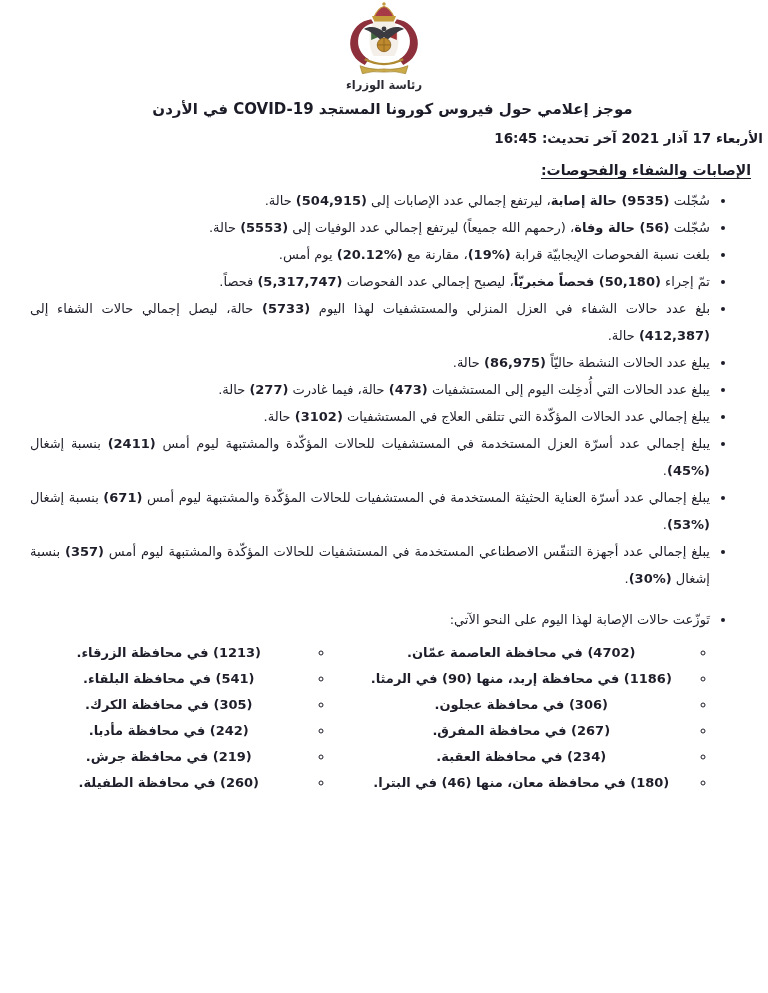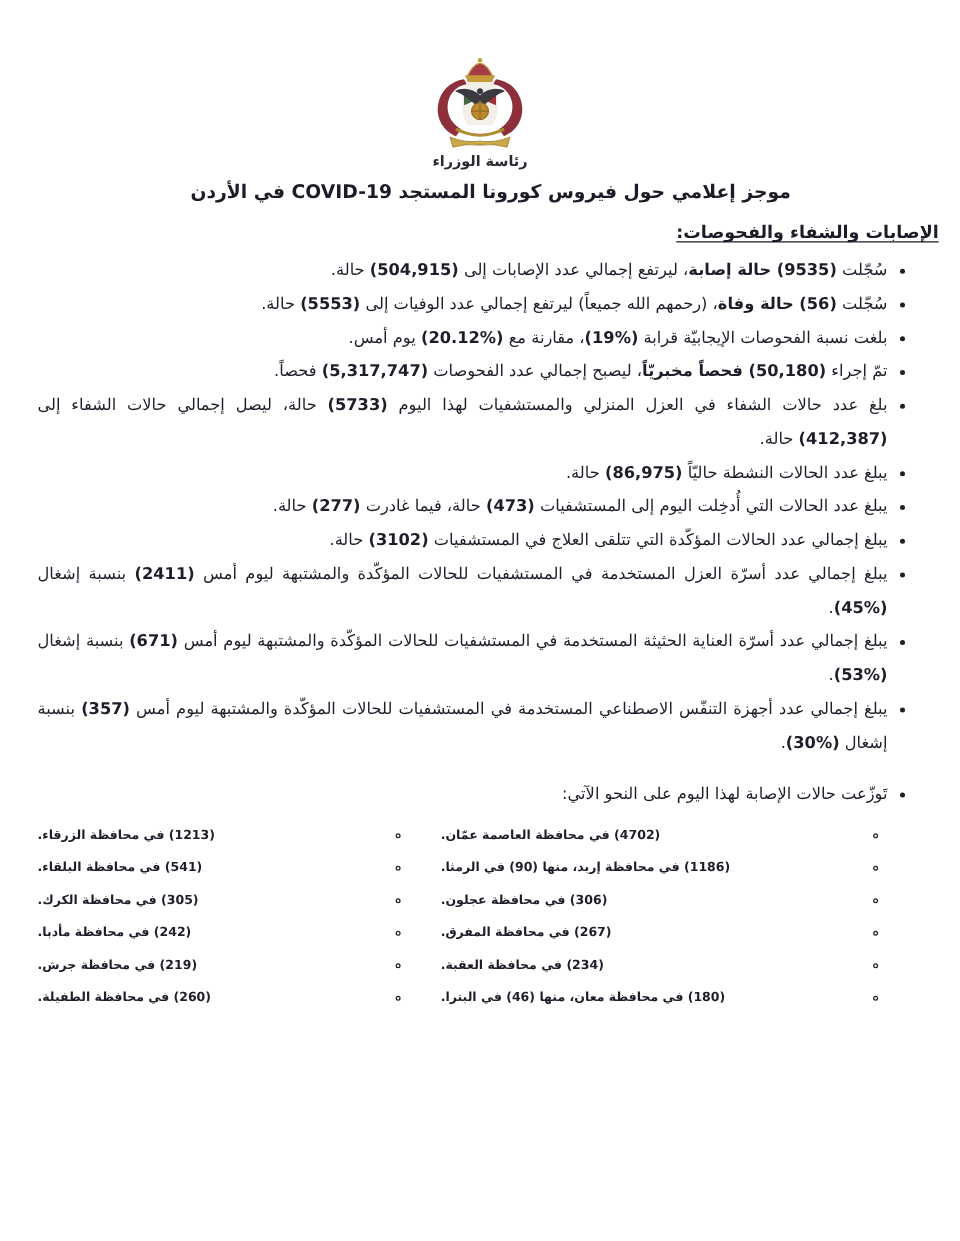--- a/index.html
+++ b/index.html
@@ -4,21 +4,21 @@
 <style>
   html,body{margin:0;padding:0;background:#ffffff;}
   body{
     width:768px;height:993px;overflow:hidden;
     font-family:"DejaVu Sans",sans-serif;
     color:#1e1e2a;direction:rtl;
   }
   .page{position:relative;width:768px;height:993px;background:#ffffff;}
 
   
-  .doc-header{text-align:center;padding-top:44px;}
+  .doc-header{text-align:center;}
   .emblem-wrap{width:100px;margin:0 auto;line-height:0;}
   .signature{
     font-size:11.5px;font-weight:bold;color:#2a2a33;
     margin-top:1px;letter-spacing:-0.5px;
   }
   .doc-title{
     font-size:15px;font-weight:bold;margin:8px 0 0 17px;color:#1c1c28;
   }
   .doc-subtitle{
     font-size:12.5px;font-weight:bold;margin-top:8px;color:#1c1c28;
@@ -57,22 +57,22 @@
   .b{font-weight:bold;}
 
   
   .cols{display:flex;margin-top:7px;padding:0 5px 0 30px;}
   .col-a{width:56%;}
   .col-b{width:44%;}
   ul.gov{list-style:circle outside;margin:0;}
   .col-a ul.gov{padding:0 73px 0 0;}
   .col-b ul.gov{padding:0 45px 0 0;}
   ul.gov li{
-    font-size:10px;font-weight:bold;line-height:26px;
-    text-align:left;color:#1e1e2a;
+    font-size:13px;font-weight:bold;line-height:26px;
+    text-align:center;color:#1e1e2a;
   }
 </style>
 </head>
 <body>
 
 <div class="page">
 
   <div class="doc-header">
     <div class="emblem-wrap">
       <svg viewBox="0 0 120 96" width="96" height="77" aria-hidden="true">
@@ -96,20 +96,21 @@
 
         <path d="M36,74 Q48,80 60,80 Q72,80 84,74" fill="none" stroke="#b08a30" stroke-width="3"></path>
 
         <path d="M30,82 Q45,88 60,86 Q75,88 90,82 L87,92 Q74,88 60,90 Q46,88 33,92 Z" fill="#c9a948" stroke="#9a7a28" stroke-width="0.8"></path>
       </svg>
     </div>
     <div class="signature">رئاسة الوزراء</div>
     <h1 class="doc-title">موجز إعلامي حول فيروس كورونا المستجد COVID-19 في الأردن</h1>
   </div>
 
+  <div class="date-line">الأربعاء 17 آذار 2021 آخر تحديث: 16:45</div>
 
   <div>
     <h2 class="section-heading">الإصابات والشفاء والفحوصات:</h2>
 
     <ul class="stats">
         <li><span>سُجّلت </span><span class="b">(9535) حالة إصابة</span><span>، ليرتفع إجمالي عدد الإصابات إلى </span><span class="b">(504,915)</span><span> حالة.</span></li>
         <li><span>سُجّلت </span><span class="b">(56) حالة وفاة</span><span>، (رحمهم الله جميعاً) ليرتفع إجمالي عدد الوفيات إلى </span><span class="b">(5553)</span><span> حالة.</span></li>
         <li><span>بلغت نسبة الفحوصات الإيجابيّة قرابة </span><span class="b">(%19)</span><span>، مقارنة مع </span><span class="b">(%20.12)</span><span> يوم أمس.</span></li>
         <li><span>تمّ إجراء </span><span class="b">(50,180) فحصاً مخبريّاً</span><span>، ليصبح إجمالي عدد الفحوصات </span><span class="b">(5,317,747)</span><span> فحصاً.</span></li>
         <li><span>بلغ عدد حالات الشفاء في العزل المنزلي والمستشفيات لهذا اليوم </span><span class="b">(5733)</span><span> حالة، ليصل إجمالي حالات الشفاء إلى </span><span class="b">(412,387)</span><span> حالة.</span></li>

